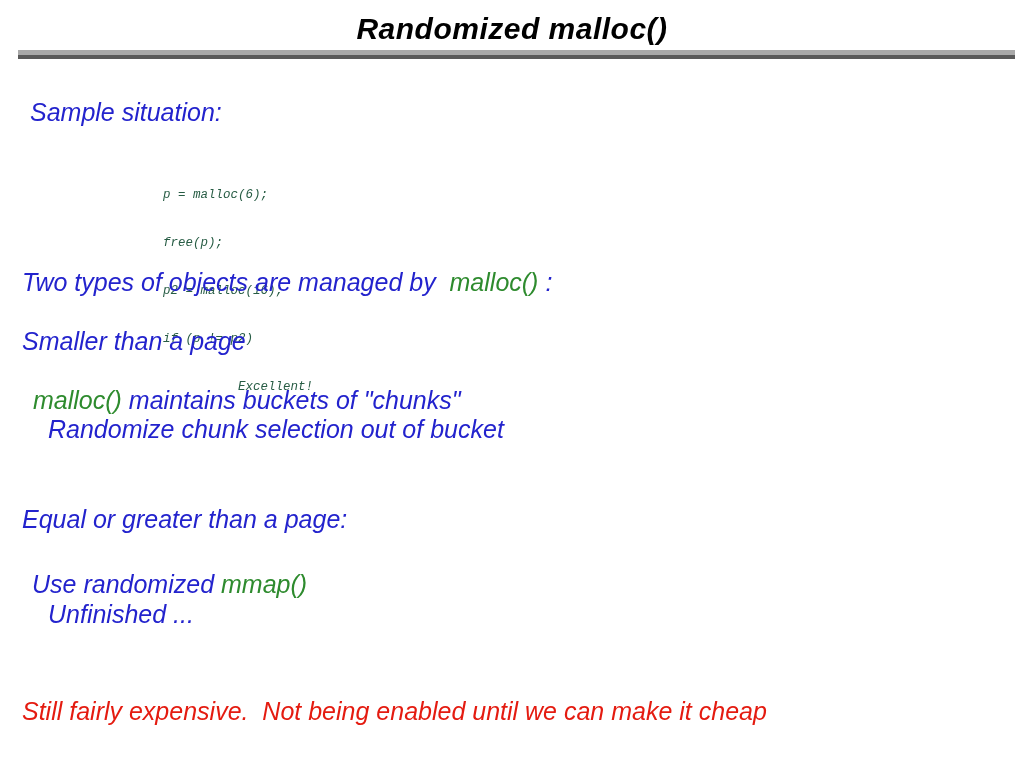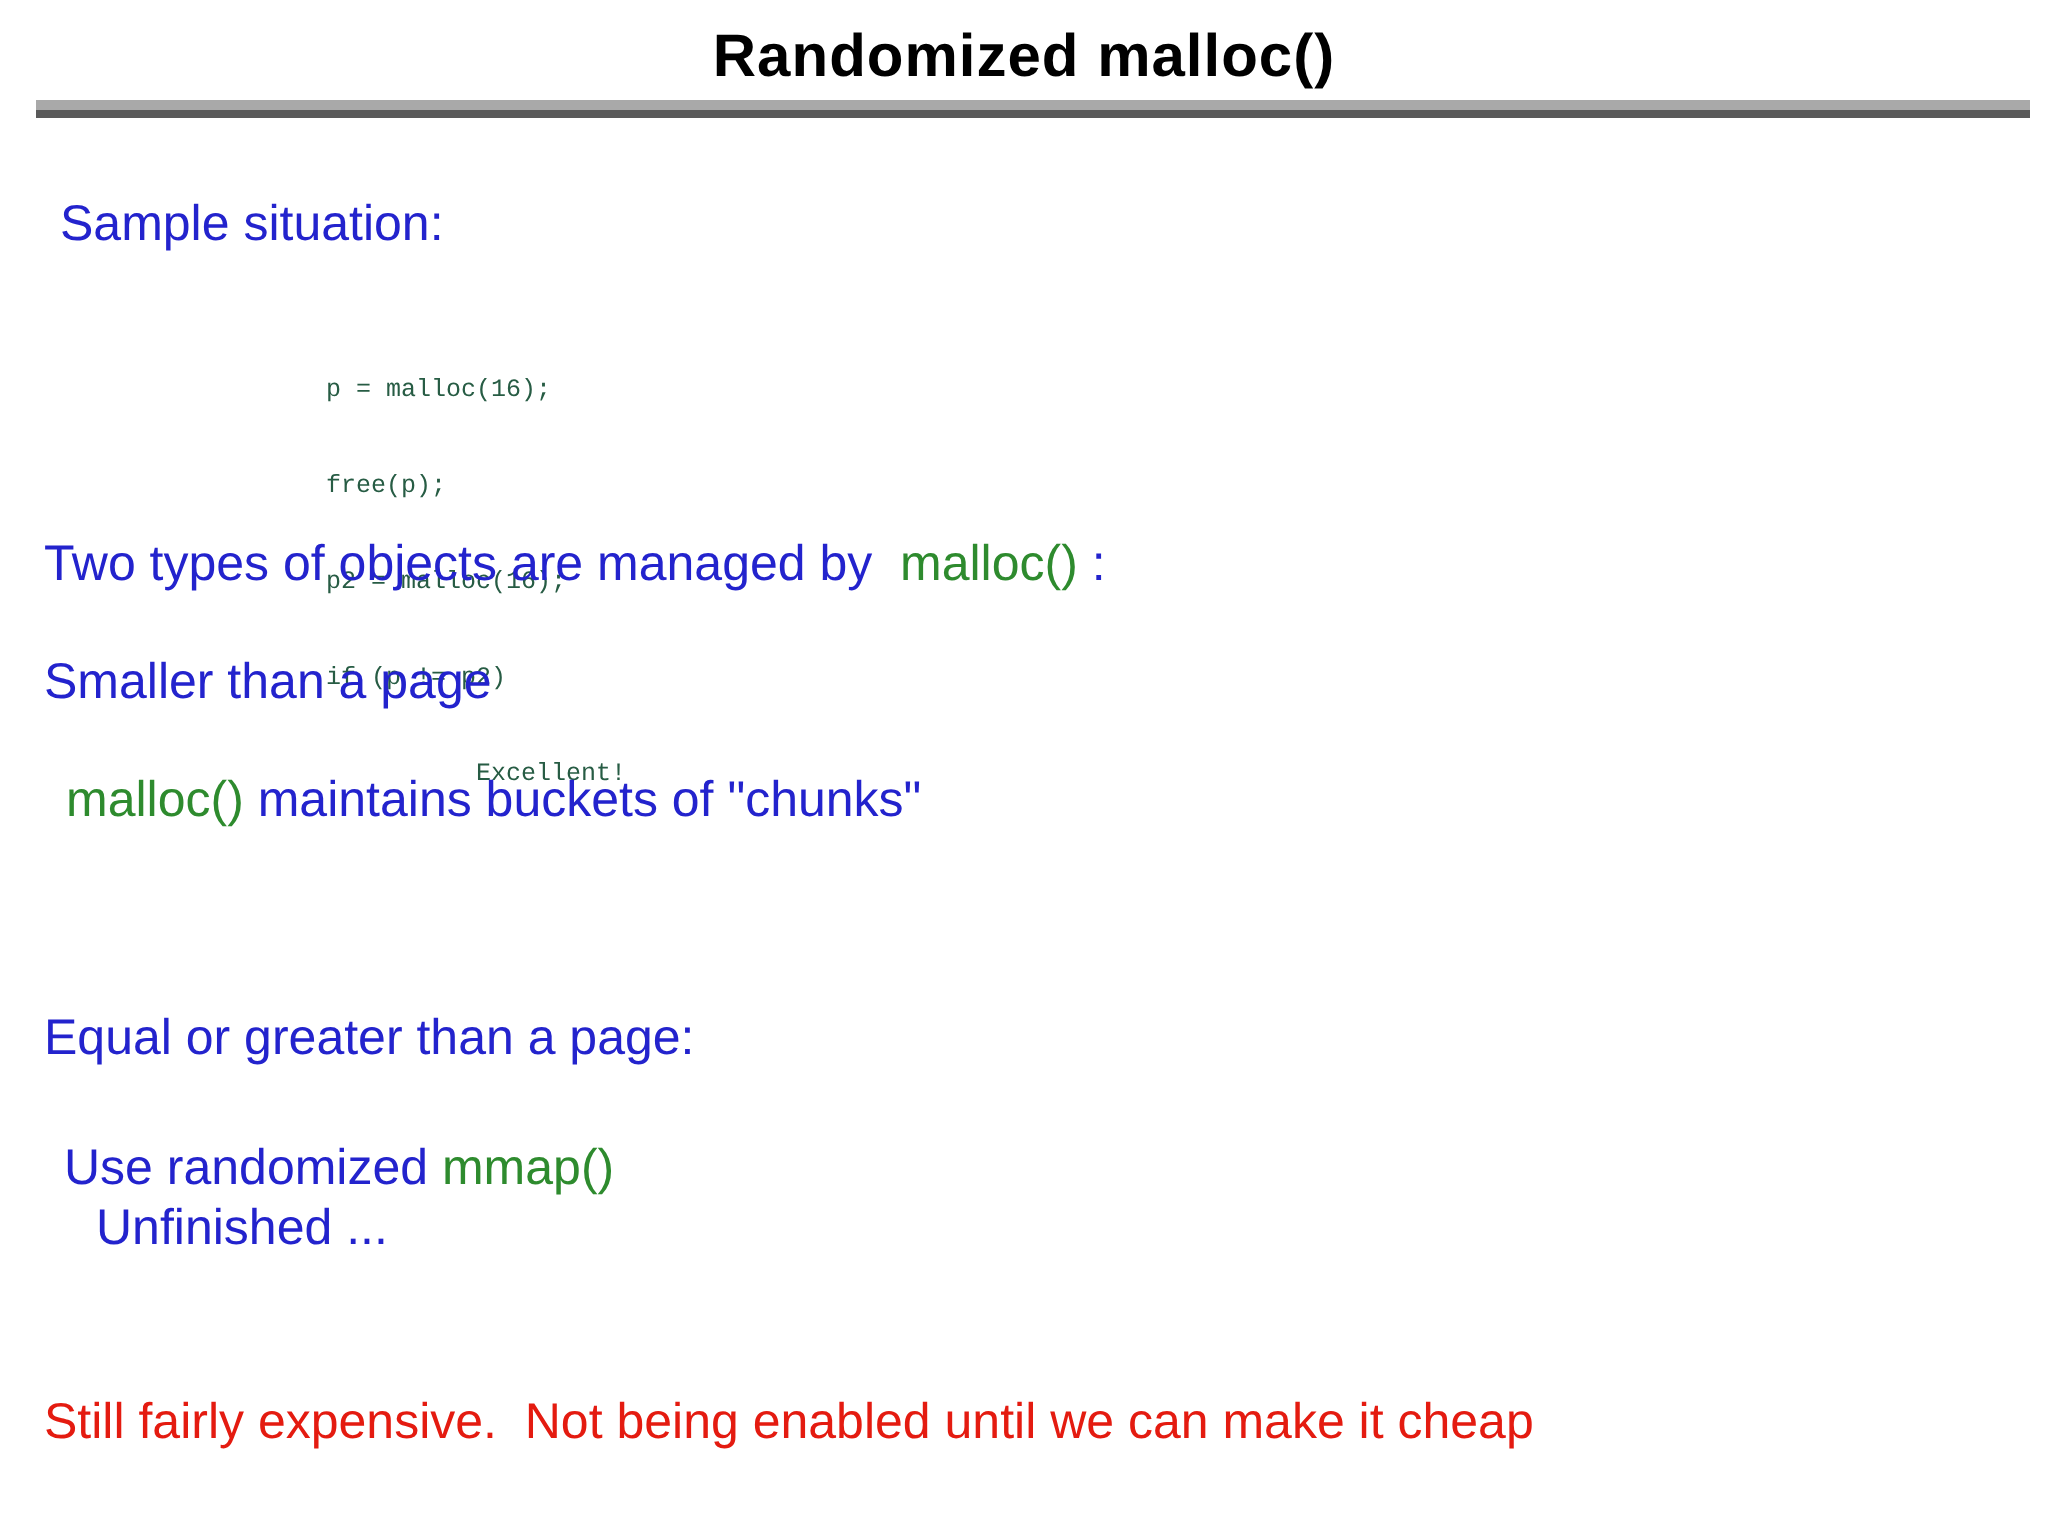--- a/index.html
+++ b/index.html
@@ -7,20 +7,21 @@
     padding: 0;
     background: #ffffff;
   }
   .slide {
     position: relative;
     width: 1024px;
     height: 768px;
     background: var(--background, #ffffff);
     font-family: "Liberation Sans", sans-serif;
     overflow: hidden;
+    font-style: italic;
   }
   .slide-title {
     position: absolute;
     left: 0;
     right: 0;
     top: 12px;
     text-align: center;
     font-size: 30px;
     font-weight: bold;
     letter-spacing: 0.5px;
@@ -71,33 +72,34 @@
   <div class="slide-title">Randomized malloc()</div>
 
   <div class="rule">
     <div class="rule-top"></div>
     <div class="rule-bottom"></div>
   </div>
 
   <div class="line" style="left:30px; top:98px;">Sample situation:</div>
 
   <div class="code-block">
-    <div>p = malloc(16);</div>
+    <div>p = malloc(6);</div>
     <div>free(p);</div>
     <div>p2 = malloc(16);</div>
     <div>if (p != p2)</div>
     <div>          Excellent!</div>
   </div>
 
   <div class="line" style="left:22px; top:268px;"><span>Two types of objects are managed by  </span><span class="kw">malloc()</span><span> :</span></div>
 
   <div class="line" style="left:22px; top:327px;">Smaller than a page</div>
 
   <div class="line" style="left:33px; top:386px;"><span class="kw">malloc()</span><span> maintains buckets of "chunks"</span></div>
 
+  <div class="line" style="left:48px; top:415px;">Randomize chunk selection out of bucket</div>
 
 
   <div class="line" style="left:22px; top:505px;">Equal or greater than a page:</div>
 
   <div class="line" style="left:32px; top:570px;"><span>Use randomized </span><span class="kw">mmap()</span></div>
 
   <div class="line" style="left:48px; top:600px;">Unfinished ...</div>
 
   <div class="line warning-line" style="left:22px; top:697px;">Still fairly expensive.  Not being enabled until we can make it cheap</div>
 

